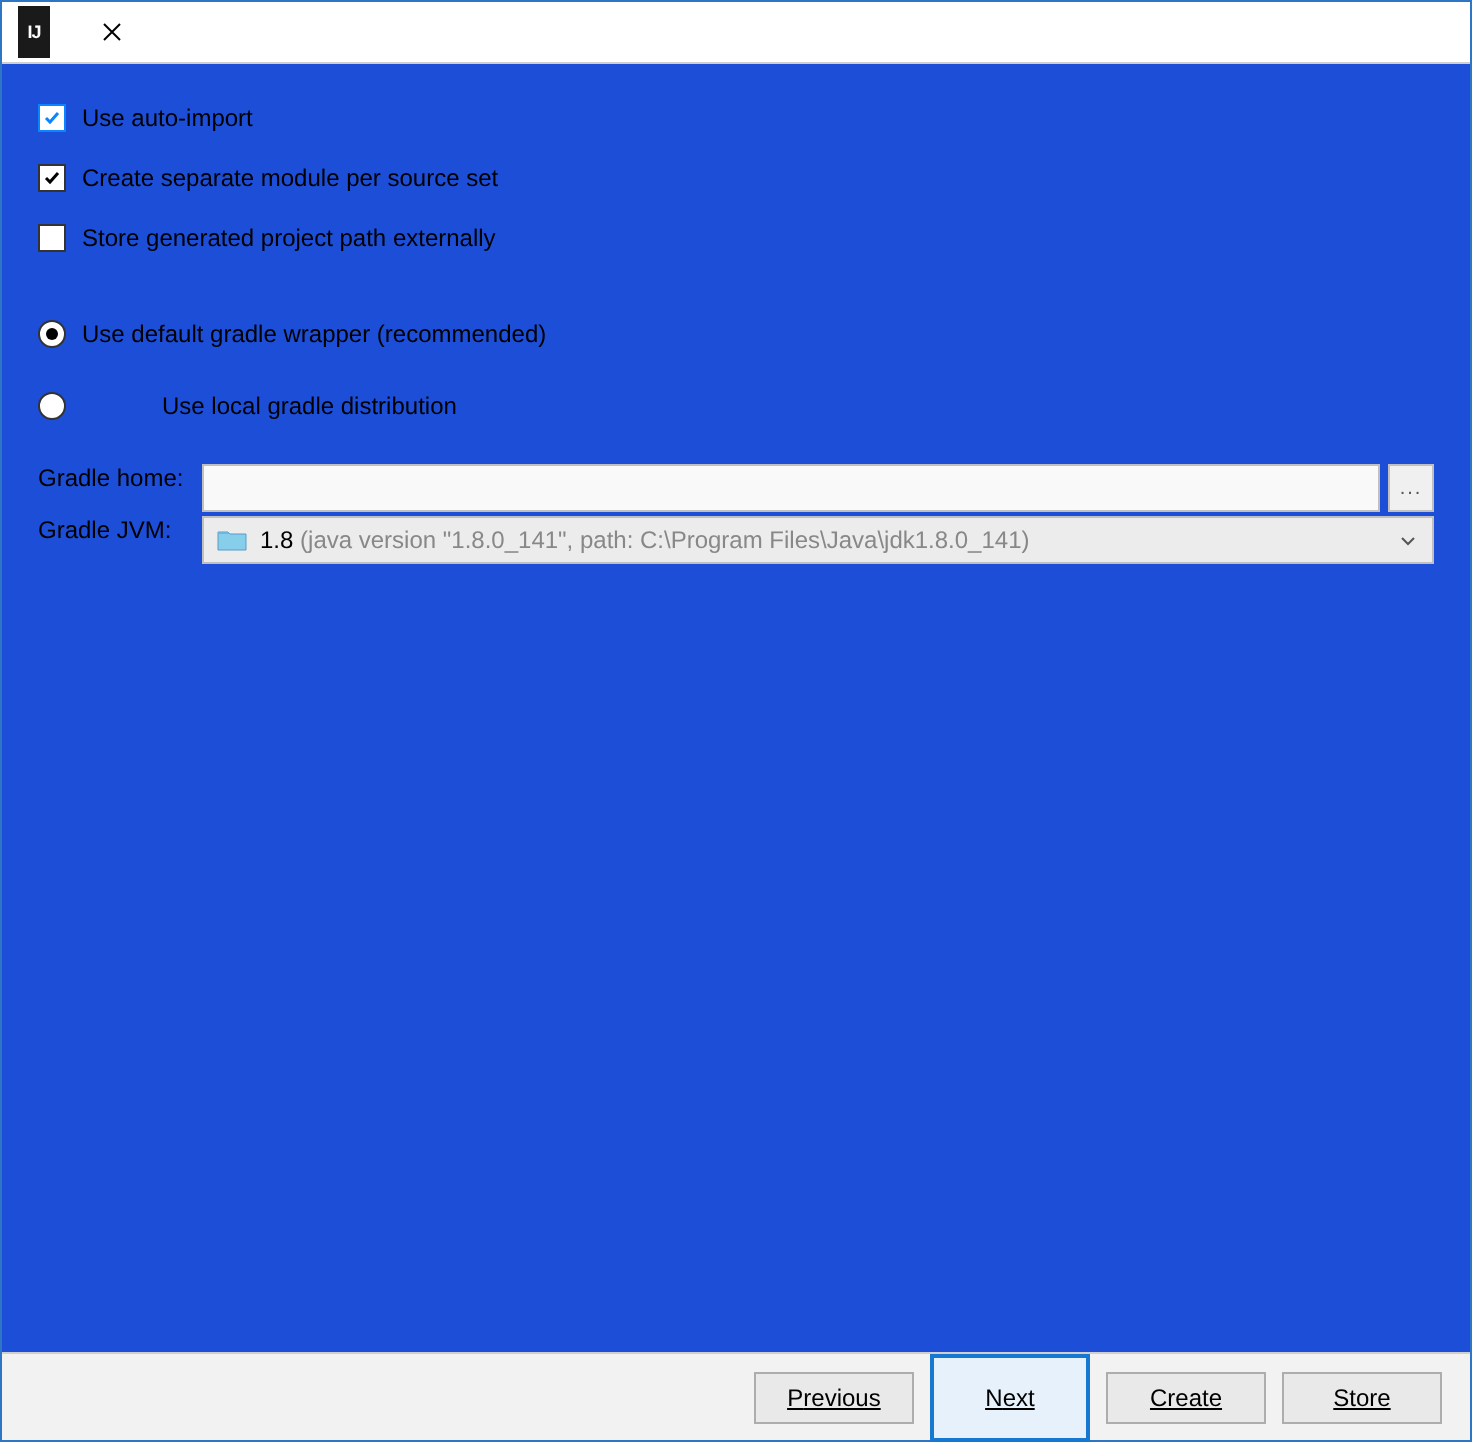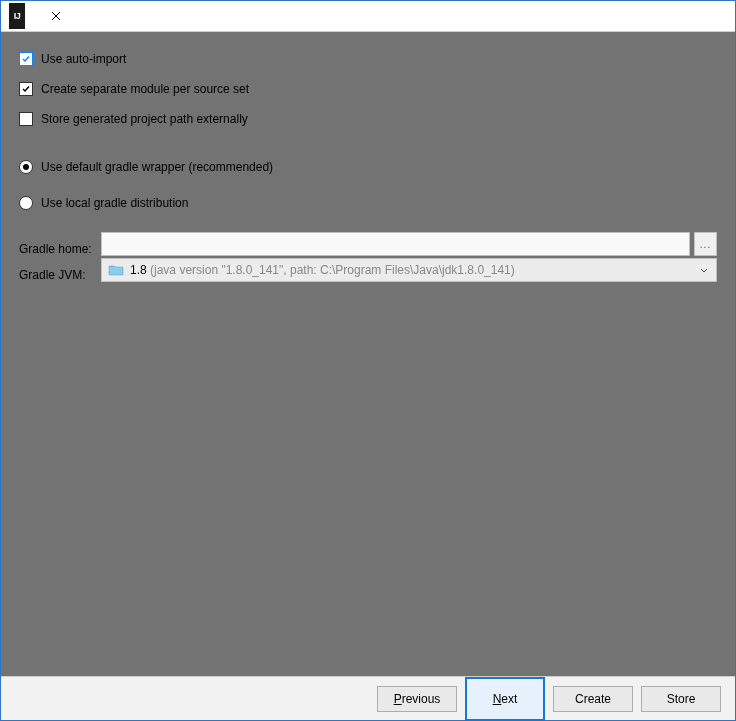--- a/index.html
+++ b/index.html
@@ -3,40 +3,40 @@
   <meta charset="utf-8">
   <style>
     * { box-sizing: border-box; margin: 0; padding: 0; }
     body { font-family: "Segoe UI", Tahoma, sans-serif; font-size: 12px; color: #000; background: #fff; }
     .window { width: 736px; height: 721px; border: 1px solid #2e75c5; display: flex; flex-direction: column; background: #fff; }
     .titlebar { height: 31px; display: flex; align-items: center; padding: 0 4px 0 8px; border-bottom: 1px solid #cfcfcf; background: #fff; }
     .titlebar .app-icon { width: 16px; height: 26px; background: #1a1a1a; display: inline-flex; align-items: center; justify-content: center; margin-right: 8px; }
     .titlebar .app-icon span { color: #fff; font-size: 9px; font-weight: bold; font-family: Arial; letter-spacing: -0.5px; }
     .titlebar .title { flex: 1; font-size: 12px; color: #000; }
     .titlebar .close { width: 45px; height: 30px; display: flex; align-items: center; justify-content: center; cursor: pointer; }
-    .content { flex: 1; background: #737373; padding: 18px 18px 12px 18px; display: flex; flex-direction: column; }
+    .content { flex: 1; background: #1d4ed8; padding: 18px 18px 12px 18px; display: flex; flex-direction: column; }
     .opt-row { display: flex; align-items: center; margin-bottom: 12px; height: 18px; }
     .opt-row label { margin-left: 8px; font-size: 12px; color: #000; cursor: pointer; }
     .checkbox { width: 14px; height: 14px; border: 1px solid #333; background: #fff; display: inline-flex; align-items: center; justify-content: center; cursor: pointer; }
     .checkbox.checked-blue { border-color: #0a84ff; }
     .checkbox.checked-blue svg { stroke: #0a84ff; }
     .checkbox.checked-black svg { stroke: #000; }
     .radio { width: 14px; height: 14px; border: 1px solid #333; border-radius: 50%; background: #fff; display: inline-flex; align-items: center; justify-content: center; cursor: pointer; }
     .radio.checked::after { content: ""; width: 6px; height: 6px; border-radius: 50%; background: #000; display: block; }
-    .form-row { display: flex; align-items: flex-end; margin-top: 6px; }
+    .form-row { display: flex; align-items: flex-start; margin-top: 6px; }
     .form-label { width: 82px; font-size: 12px; color: #000; }
     .text-input { flex: 1; height: 24px; border: 1px solid #c0c0c0; background: #f9f9f9; padding: 0 4px; font-size: 12px; }
     .browse-btn { width: 23px; height: 24px; margin-left: 4px; border: 1px solid #c0c0c0; background: #f0f0f0; display: flex; align-items: center; justify-content: center; font-size: 10px; color: #555; cursor: pointer; letter-spacing: 1px; }
     .dropdown { flex: 1; height: 24px; border: 1px solid #c0c0c0; background: #ececec; display: flex; align-items: center; padding: 0 6px; cursor: pointer; position: relative; }
     .dropdown .folder-icon { width: 16px; height: 14px; margin-right: 6px; display: inline-flex; align-items: center; }
     .dropdown .dd-text { flex: 1; font-size: 12px; color: #000; }
     .dropdown .dd-text .gray { color: #888; }
     .dropdown .chevron { width: 12px; display: flex; align-items: center; justify-content: center; }
     .spacer { flex: 1; }
-    .footer { border-top: 1px solid #cfcfcf; background: #f2f2f2; height: 44px; display: flex; align-items: center; justify-content: flex-end; padding: 0 14px; gap: 8px; }
+    .footer { border-top: 1px solid #cfcfcf; background: #f2f2f2; height: 44px; display: flex; align-items: center; justify-content: flex-end; padding: 0 14px; gap: 8px; text-decoration: underline; }
     .btn { width: 80px; height: 26px; border: 1px solid #adadad; background: #e9e9e9; font-size: 12px; color: #000; cursor: pointer; display: flex; align-items: center; justify-content: center; }
     .btn.primary { border: 2px solid #1778d1; background: #e7f1fb; width: 80px; height: 44px; }
     .btn .u { text-decoration: underline; }
   </style>
 </head>
 <body>
 
 <div class="window">
   <div class="titlebar">
     <div class="app-icon">
@@ -72,21 +72,21 @@
     <div class="opt-row">
       <span class="checkbox"></span>
       <label>Store generated project path externally</label>
     </div>
 
     <div class="opt-row" style="margin-top:18px;">
       <span class="radio checked"></span>
       <label>Use default gradle wrapper (recommended)</label>
     </div>
 
-    <div class="opt-row" style="margin-top:6px;">
+    <div class="opt-row" style="margin-top:6px;gap:40px;">
       <span class="radio"></span>
       <label>Use local gradle distribution</label>
     </div>
 
     <div class="form-row" style="margin-top:8px;">
       <div class="form-label">Gradle home:</div>
       <input class="text-input" type="text" disabled="" value="" style="">
       <div class="browse-btn">...</div>
     </div>
 

